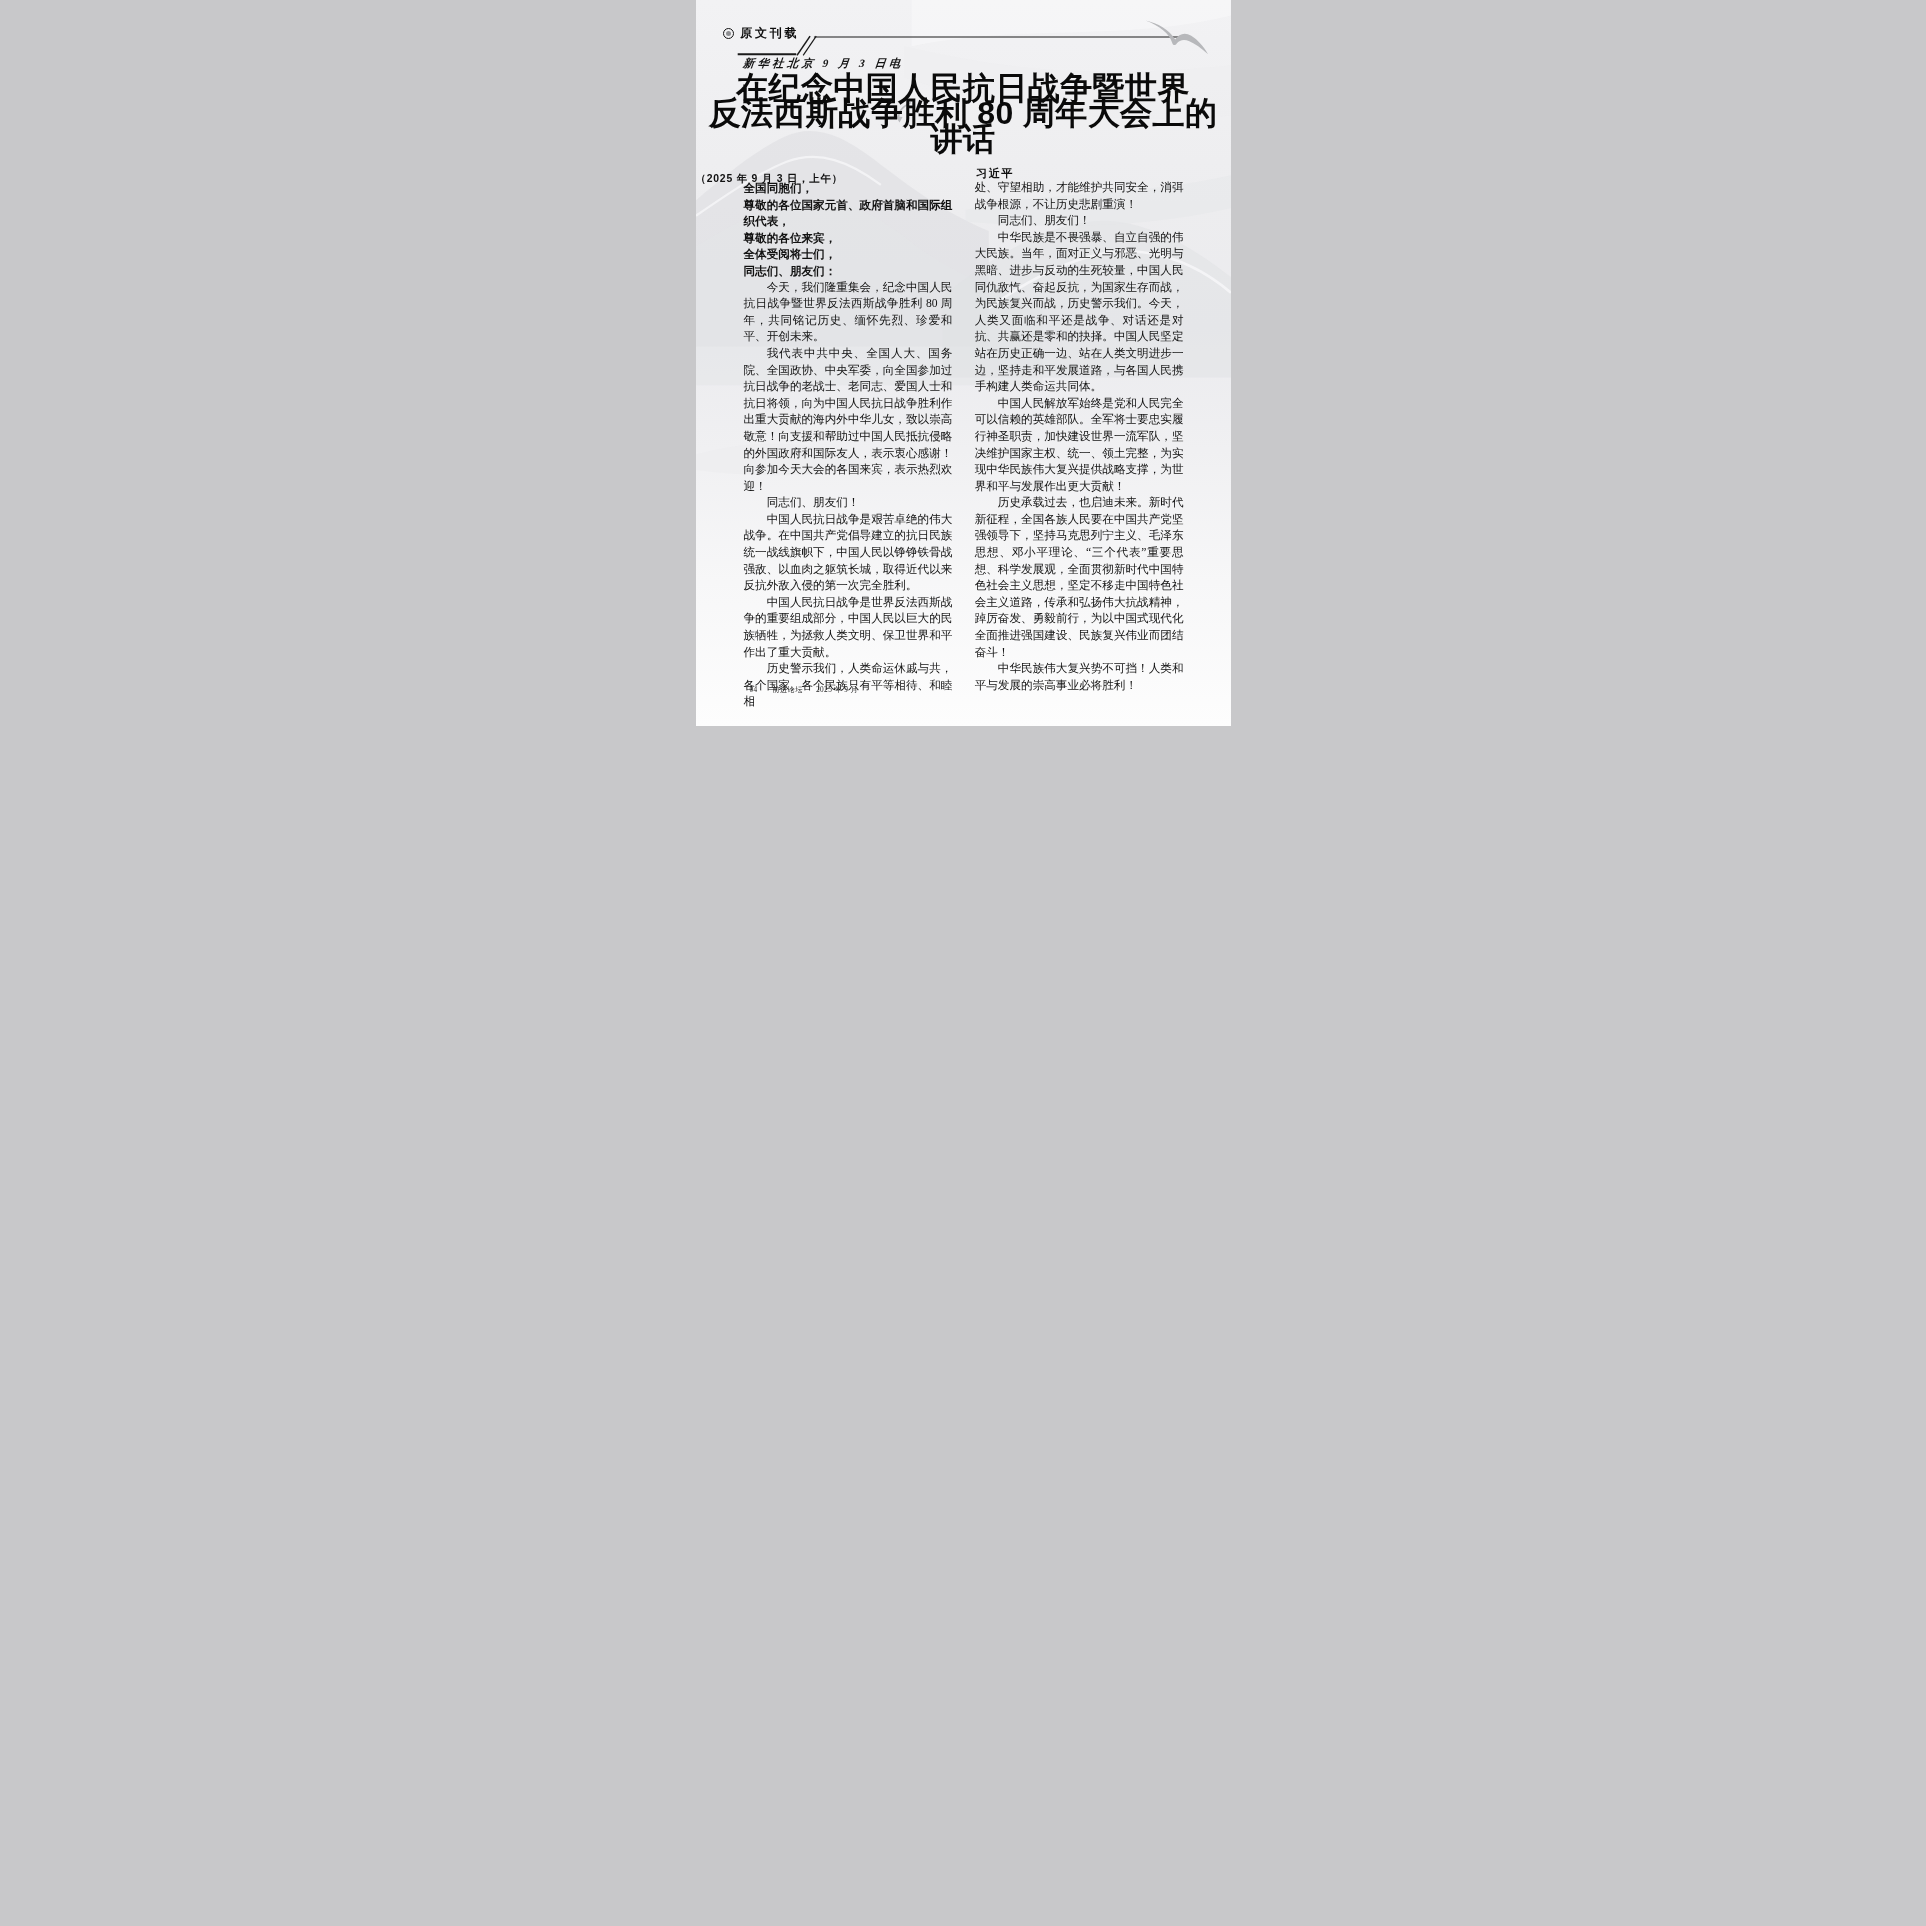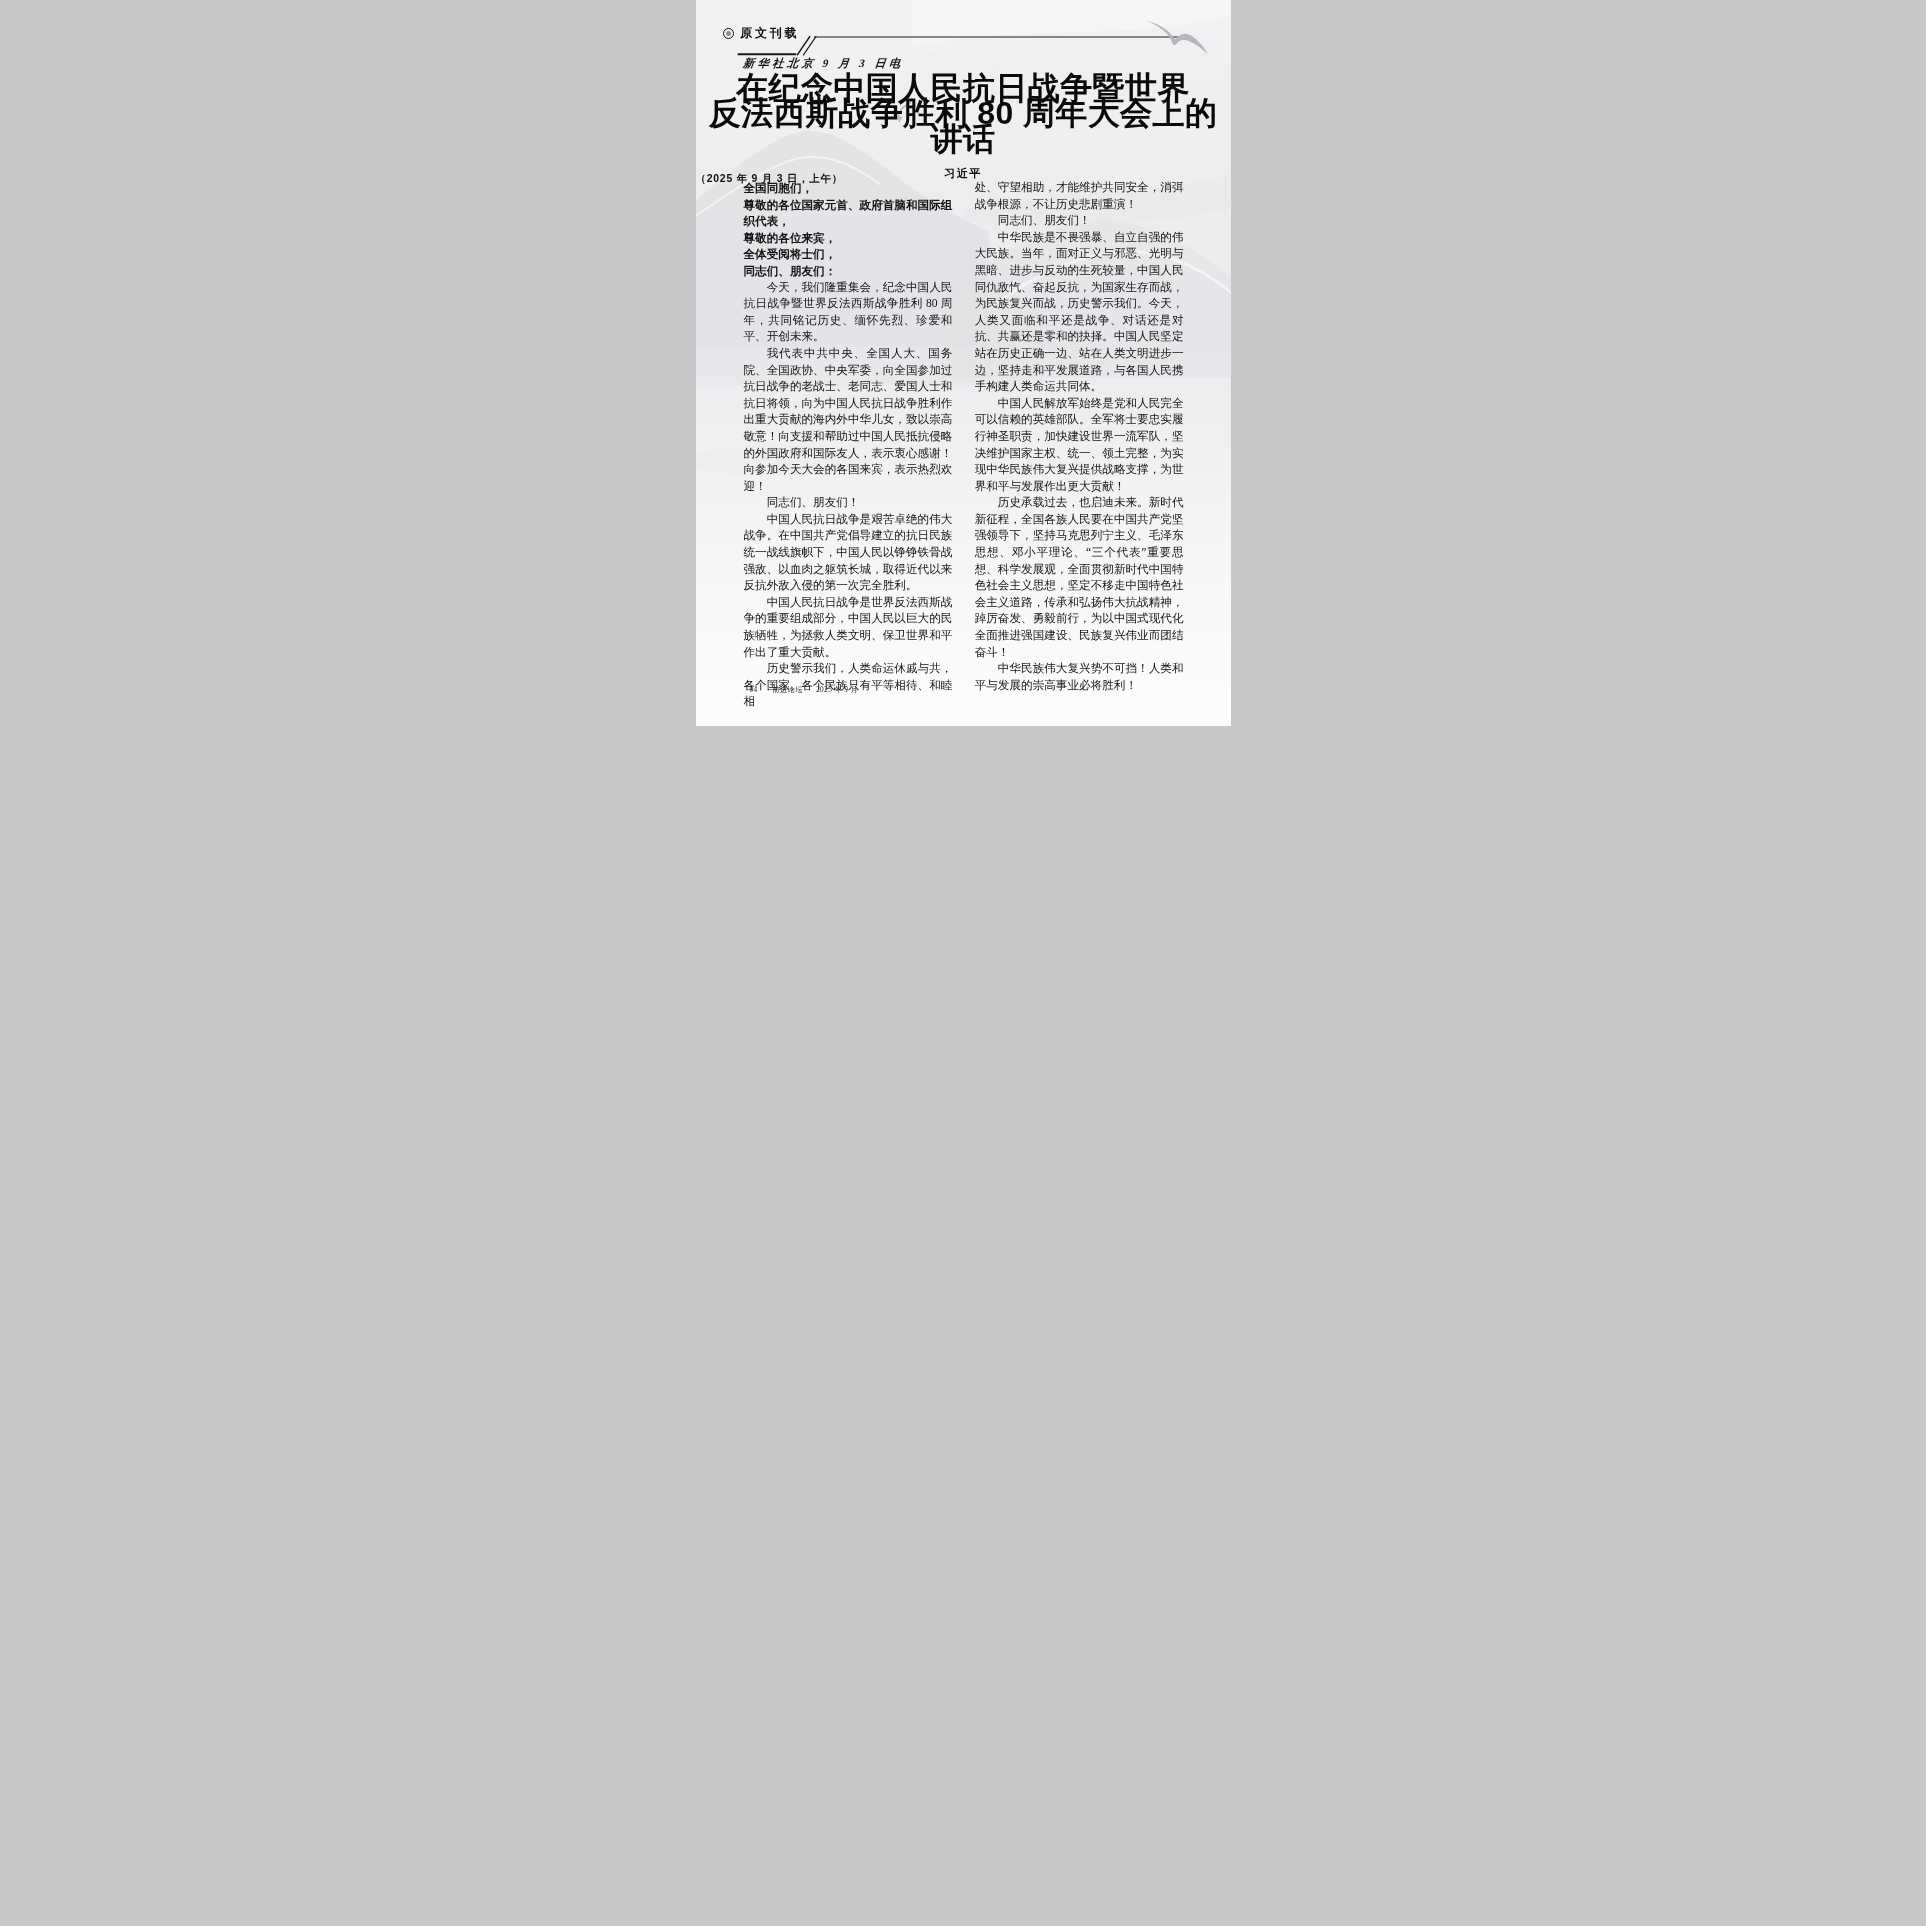--- a/index.html
+++ b/index.html
@@ -47,21 +47,21 @@
     letter-spacing:0.4px;
   }
   .subtitle{
     position:absolute;top:148px;left:0;width:100%;z-index:2;
     font-family:"Liberation Sans","DejaVu Sans",sans-serif;
     font-weight:bold;font-size:10.4px;letter-spacing:0.8px;color:#101010;margin-top:24px;
   }
   .author{
     position:absolute;top:166px;left:0;width:100%;z-index:2;
     text-align:center;font-family:"Liberation Sans","DejaVu Sans",sans-serif;
-    font-weight:bold;font-size:11.2px;letter-spacing:1.5px;color:#101010;
+    font-weight:bold;font-size:11.2px;letter-spacing:1.5px;color:#101010;padding-left:32px;
   }
   .arrow-swoosh{position:absolute;left:195px;top:101px;z-index:1;}
 
   
   .columns{
     position:absolute;top:180px;left:48px;right:47px;z-index:2;
     display:flex;gap:22.3px;
   }
   .col{flex:1 1 0;min-width:0;}
   .col p{

